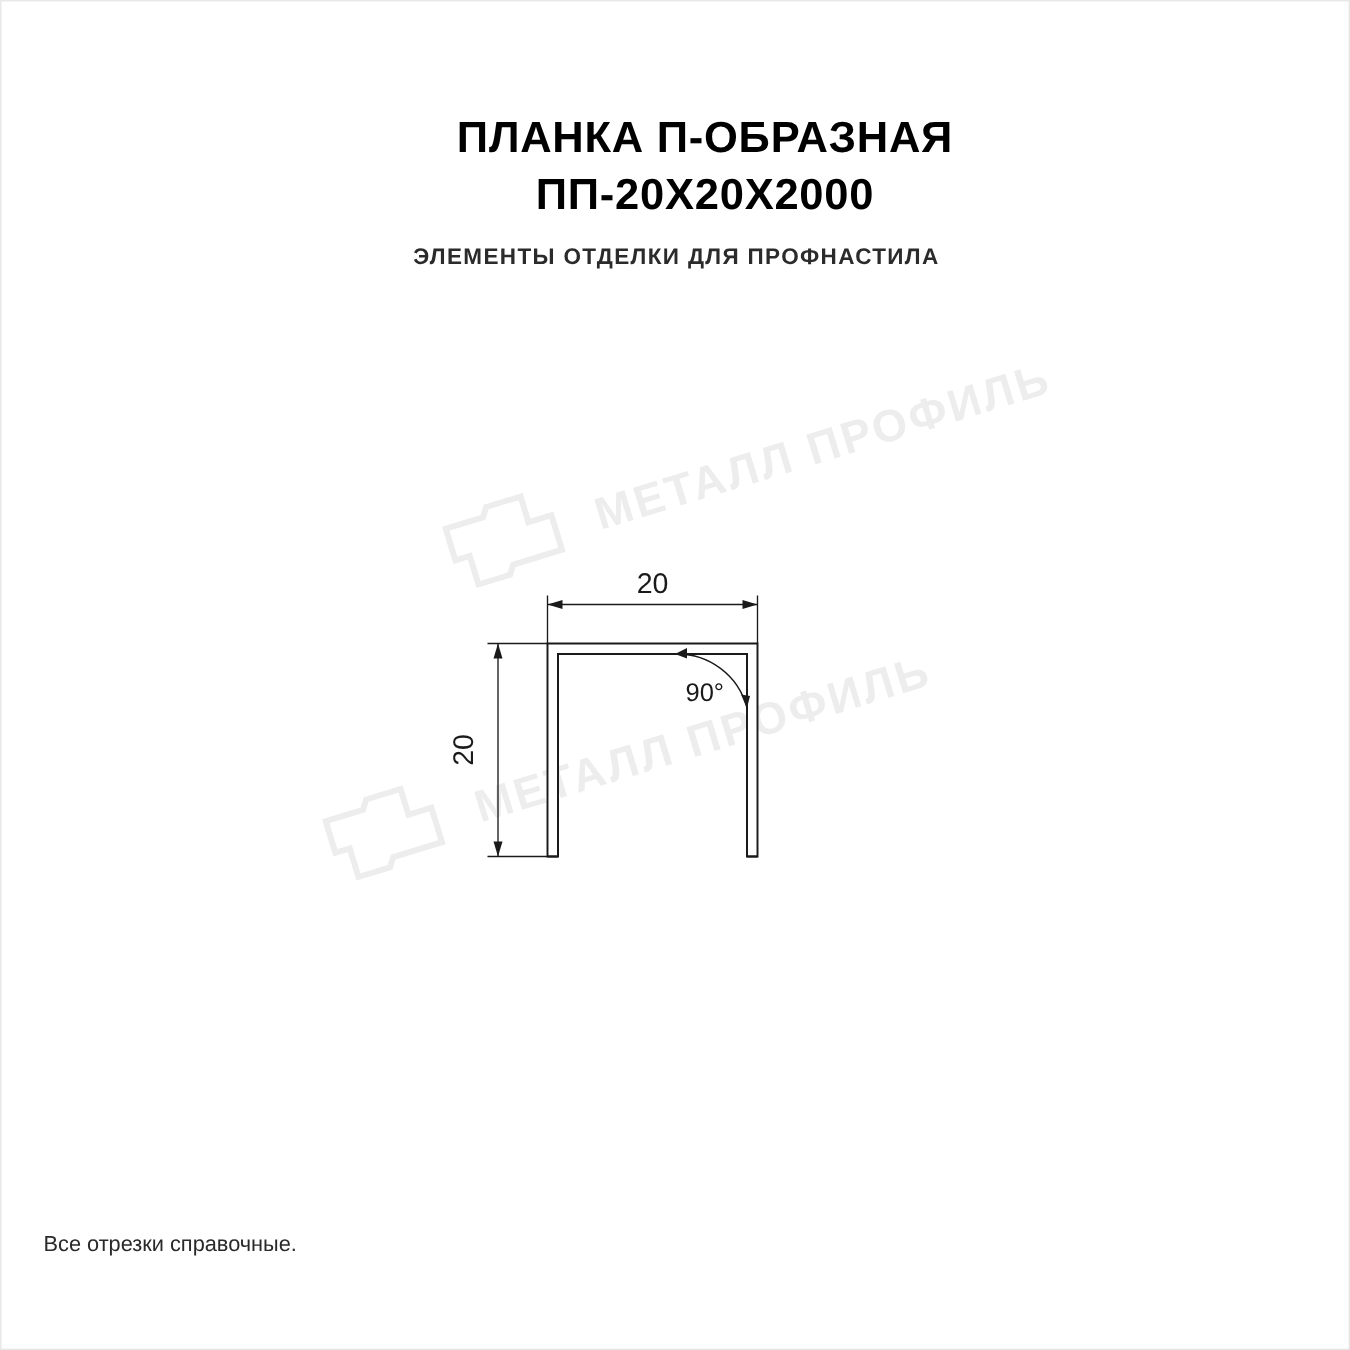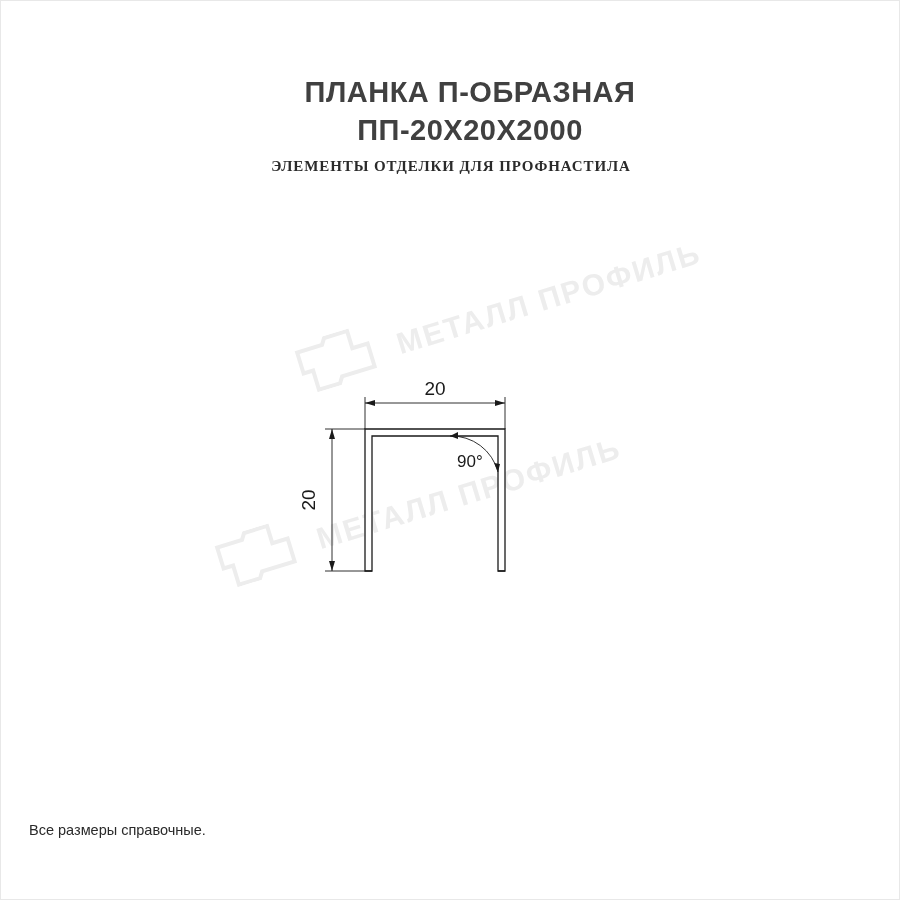--- a/index.html
+++ b/index.html
@@ -29,30 +29,29 @@
     top: 72px;
     left: 0;
     width: 900px;
     text-align: center;
   }
   .title-line {
     font-size: 29px;
     font-weight: bold;
     letter-spacing: 0.5px;
     line-height: 38px;
-    color: #404040;
+    color: #000000;
     padding-left: 38px;
   }
   .subtitle {
-    margin-top: 9px;
+    margin-top: 14px;
     font-size: 15px;
     font-weight: bold;
     letter-spacing: 0.9px;
     color: #2b2b2b;
-    font-family: Liberation Serif, serif;
   }
 
   
   .watermark {
     position: absolute;
     color: #ededed;
     font-weight: bold;
     font-size: 30px;
     letter-spacing: 2px;
     white-space: nowrap;
@@ -146,16 +145,16 @@
 
       <text x="150" y="24" text-anchor="middle" font-family="Liberation Sans, sans-serif" font-size="19" fill="#1a1a1a">20</text>
 
       <text x="30" y="129" text-anchor="middle" font-family="Liberation Sans, sans-serif" font-size="19" fill="#1a1a1a" transform="rotate(-90 30 129)">20</text>
 
       <text x="172" y="96" text-anchor="start" font-family="Liberation Sans, sans-serif" font-size="17" fill="#1a1a1a">90°</text>
     </svg>
   </div>
 
   <div class="notes">
-    <div>Все размеры справочные.</div>
+    <div>Все отрезки справочные.</div>
   </div>
 
 </div>
 
 </body></html>

